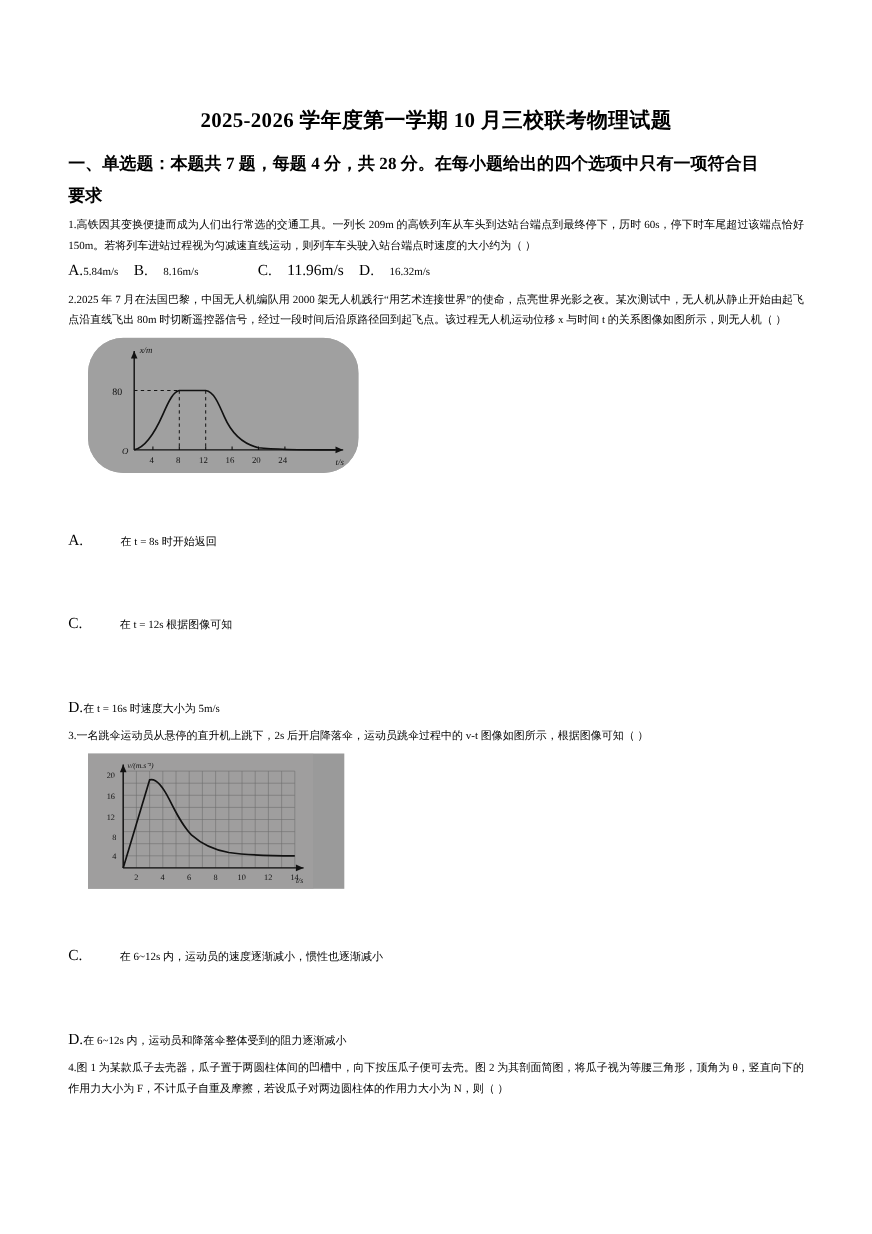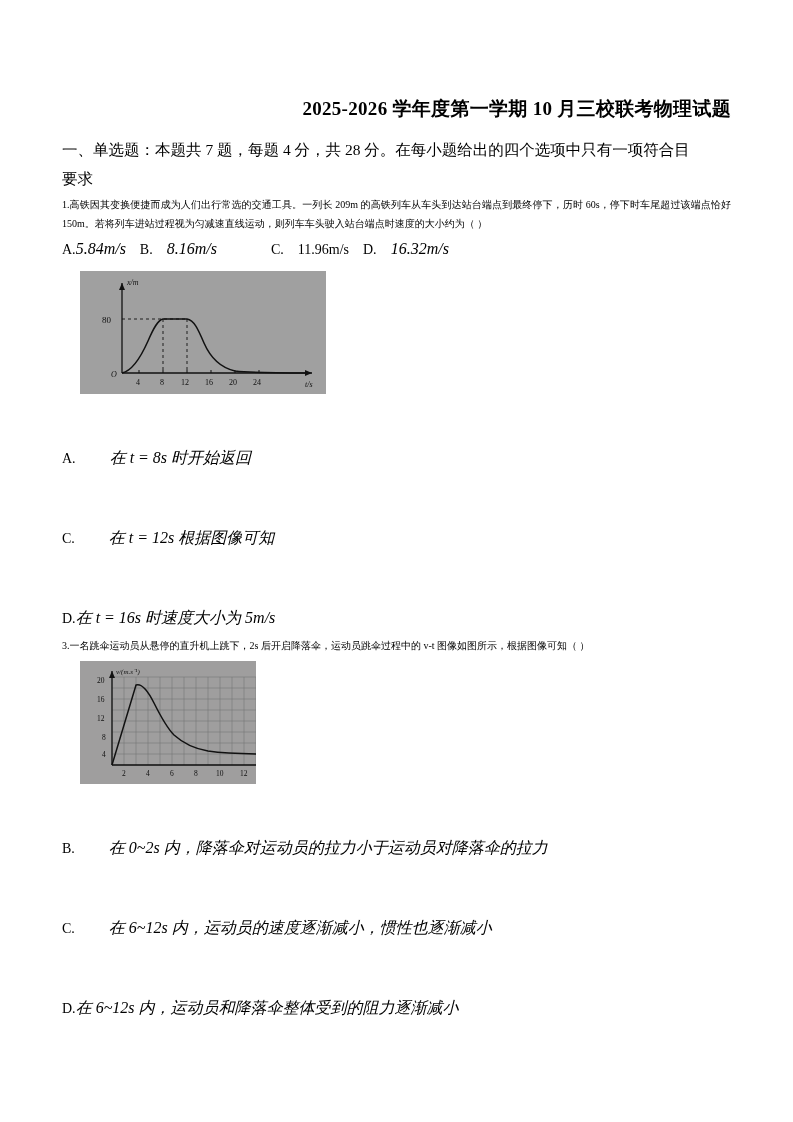--- a/index.html
+++ b/index.html
@@ -15,30 +15,30 @@
     position: relative;
   }
   .page {
     width: 793px;
     height: 1122px;
     box-sizing: border-box;
     padding: 78px 62px 40px 62px;
     position: relative;
   }
   .doc-title {
-    text-align: right;
+    text-align: center;
     font-size: 19px;
     font-weight: bold;
     font-family: "Liberation Serif", serif;
     margin: 18px 0 14px 0;
     letter-spacing: 0.3px;
   }
   .section-head {
     font-size: 15.5px;
-    font-weight: normal;
+    font-weight: bold;
     line-height: 1.85;
     margin-bottom: 2px;
     text-align: justify;
   }
   .q {
     font-size: 10px;
     line-height: 1.9;
     text-align: justify;
     margin-top: 2px;
   }
@@ -54,46 +54,47 @@
   }
   .opt-label {
     display: inline-block;
   }
   .sp-sm { display:inline-block; width: 14px; }
   .sp-md { display:inline-block; width: 34px; }
   .sp-lg { display:inline-block; width: 54px; }
   
   .mi {
     font-family: "Liberation Serif", serif;
-    font-style: italic;
-    font-size: 16px;
+    font-size: 10px;
   }
   .mnum {
     font-family: Liberation Serif, serif;
     font-style: normal;
     font-size: 14px;
   }
   
   .fig-wrap {
     margin: 6px 0 4px 18px;
   }
   .fig1 {
     width: 246px;
     height: 123px;
     background: #fca5a5;
     position: relative;
     overflow: hidden;
     filter: grayscale(100%);
+    border-radius: 32px;
   }
   .fig2 {
-    width: 176px;
+    width: 205px;
     height: 123px;
     background: #9a9a9a;
     position: relative;
     overflow: hidden;
+    padding-left: 28px;
   }
   .fig-inner { position: absolute; inset: 0; }
   svg { display: block; }
 </style>
 </head>
 <body>
 
 <div class="page">
 
   <div class="doc-title">2025-2026 学年度第一学期 10 月三校联考物理试题</div>
@@ -103,20 +104,23 @@
     <span>要求</span>
   </div>
 
   <div class="q">
     <span>1.</span><span>高铁因其变换便捷而成为人们出行常选的交通工具。一列长 209m 的高铁列车从车头到达站台端点到最终停下，历时 60s，停下时车尾超过该端点恰好 150m。若将列车进站过程视为匀减速直线运动，则列车车头驶入站台端点时速度的大小约为（      ）</span>
   </div>
   <div class="opt-inline">
     <span class="opt-label">A.</span><span class="mi">5.84m/s</span><span class="sp-sm"></span><span class="opt-label">B.</span><span class="sp-sm"></span><span class="mi">8.16m/s</span><span class="sp-lg"></span><span class="opt-label">C.</span><span class="sp-sm"></span><span class="mnum">11.96m/s</span><span class="sp-sm"></span><span class="opt-label">D.</span><span class="sp-sm"></span><span class="mi">16.32m/s</span>
   </div>
 
+  <div class="q">
+    <span>2.</span><span>2025 年 7 月在法国巴黎，中国无人机编队用 2000 架无人机践行“用艺术连接世界”的使命，点亮世界光影之夜。某次测试中，无人机从静止开始由起飞点沿直线飞出 80m 时切断遥控器信号，经过一段时间后沿原路径回到起飞点。该过程无人机运动位移 x 与时间 t 的关系图像如图所示，则无人机（      ）</span>
+  </div>
 
   <div class="fig-wrap">
     <div class="fig1">
       <svg class="fig-inner" width="246" height="123" viewBox="0 0 246 123">
         <rect x="0" y="0" width="246" height="123" fill="#9d9d9d"></rect>
         <rect x="0" y="0" width="246" height="123" fill="#a8a6a3" opacity="0.35"></rect>
 
         <line x1="42" y1="102" x2="232" y2="102" stroke="#111" stroke-width="1.3"></line>
         <polygon points="232,102 225,99 225,105" fill="#111"></polygon>
         <line x1="42" y1="102" x2="42" y2="12" stroke="#111" stroke-width="1.3"></line>
@@ -214,23 +218,23 @@
         <text x="136" y="115" font-family="Liberation Serif, serif" font-size="7.5" fill="#111">10</text>
         <text x="160" y="115" font-family="Liberation Serif, serif" font-size="7.5" fill="#111">12</text>
         <text x="184" y="115" font-family="Liberation Serif, serif" font-size="7.5" fill="#111">14</text>
 
         <path d="M32,104 L56,24 C62,22 68,30 74,42 C80,54 86,66 94,74 C104,83 116,88 128,90 C142,92 160,93 188,93" fill="none" stroke="#111" stroke-width="1.5"></path>
       </svg>
     </div>
   </div>
 
   <div class="opt-row">
-    <span>B.</span><span class="sp-md"></span><span class="mi">在 0~2s 内，降落伞对运动员的拉力小于运动员对降落伞的拉力</span>
-  </div>
-  <div class="opt-row">
     <span>C.</span><span class="sp-md"></span><span class="mi">在 6~12s 内，运动员的速度逐渐减小，惯性也逐渐减小</span>
   </div>
   <div class="opt-row">
     <span>D.</span><span class="mi">在 6~12s 内，运动员和降落伞整体受到的阻力逐渐减小</span>
   </div>
 
+  <div class="q">
+    <span>4.</span><span>图 1 为某款瓜子去壳器，瓜子置于两圆柱体间的凹槽中，向下按压瓜子便可去壳。图 2 为其剖面简图，将瓜子视为等腰三角形，顶角为 θ，竖直向下的作用力大小为 F，不计瓜子自重及摩擦，若设瓜子对两边圆柱体的作用力大小为 N，则（      ）</span>
+  </div>
 
 </div>
 
 </body></html>

